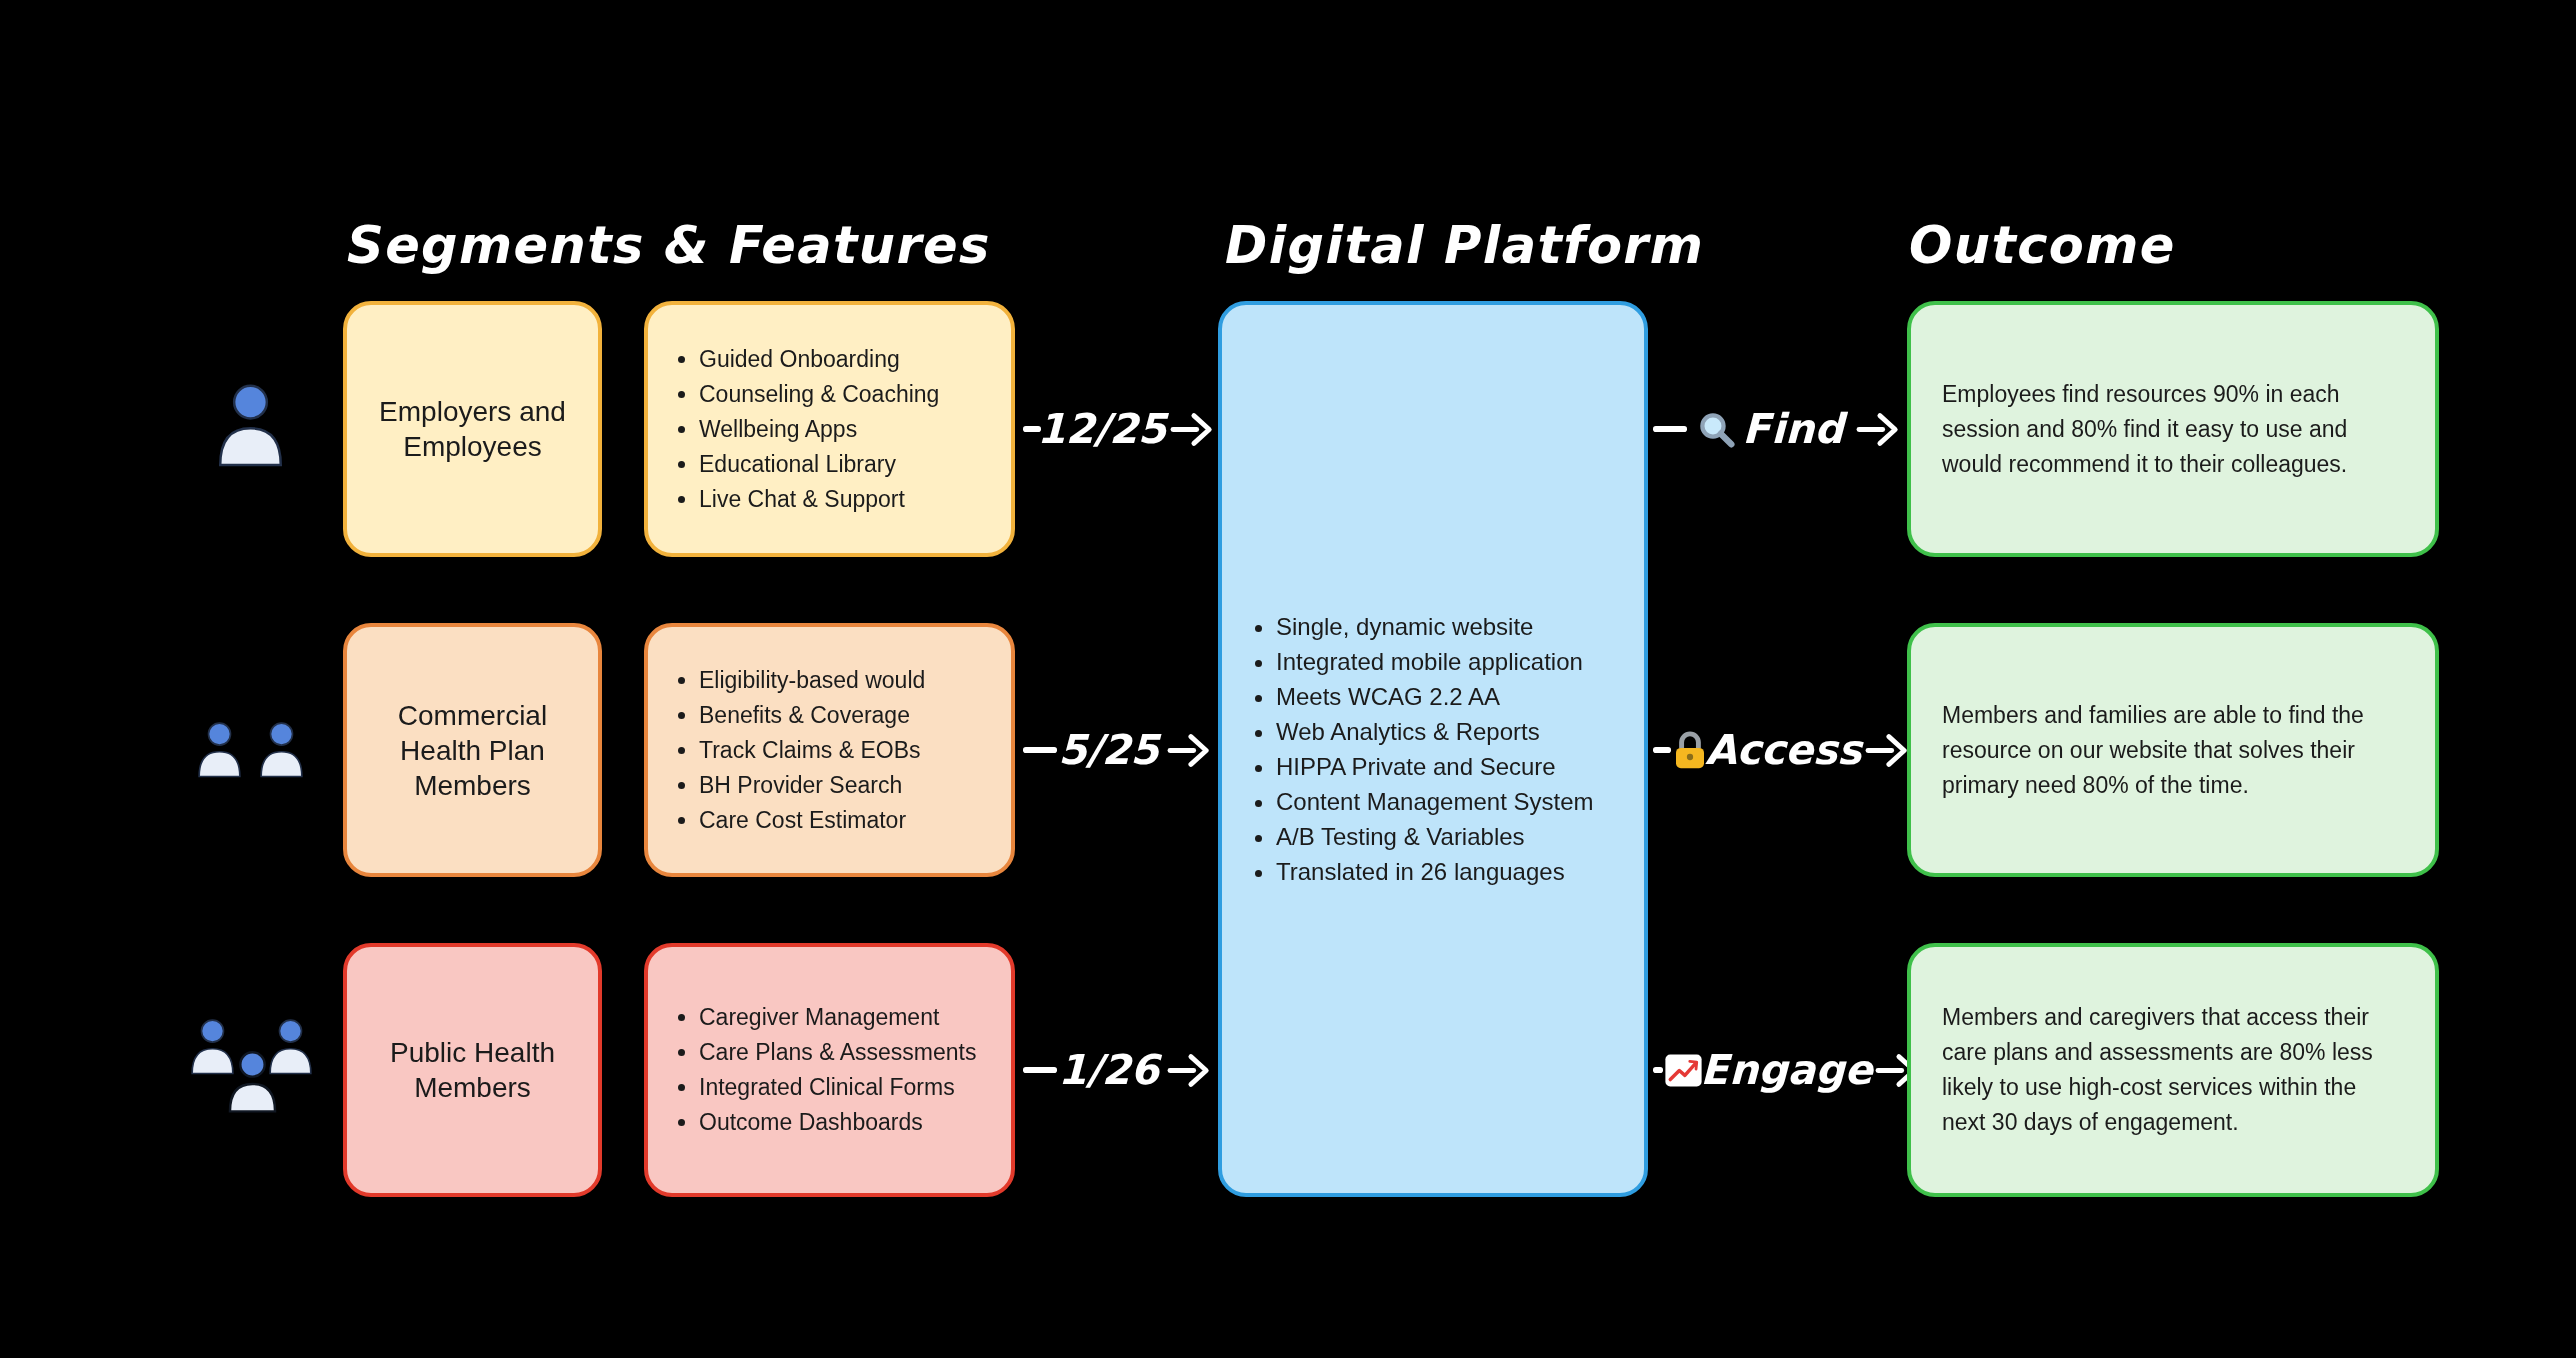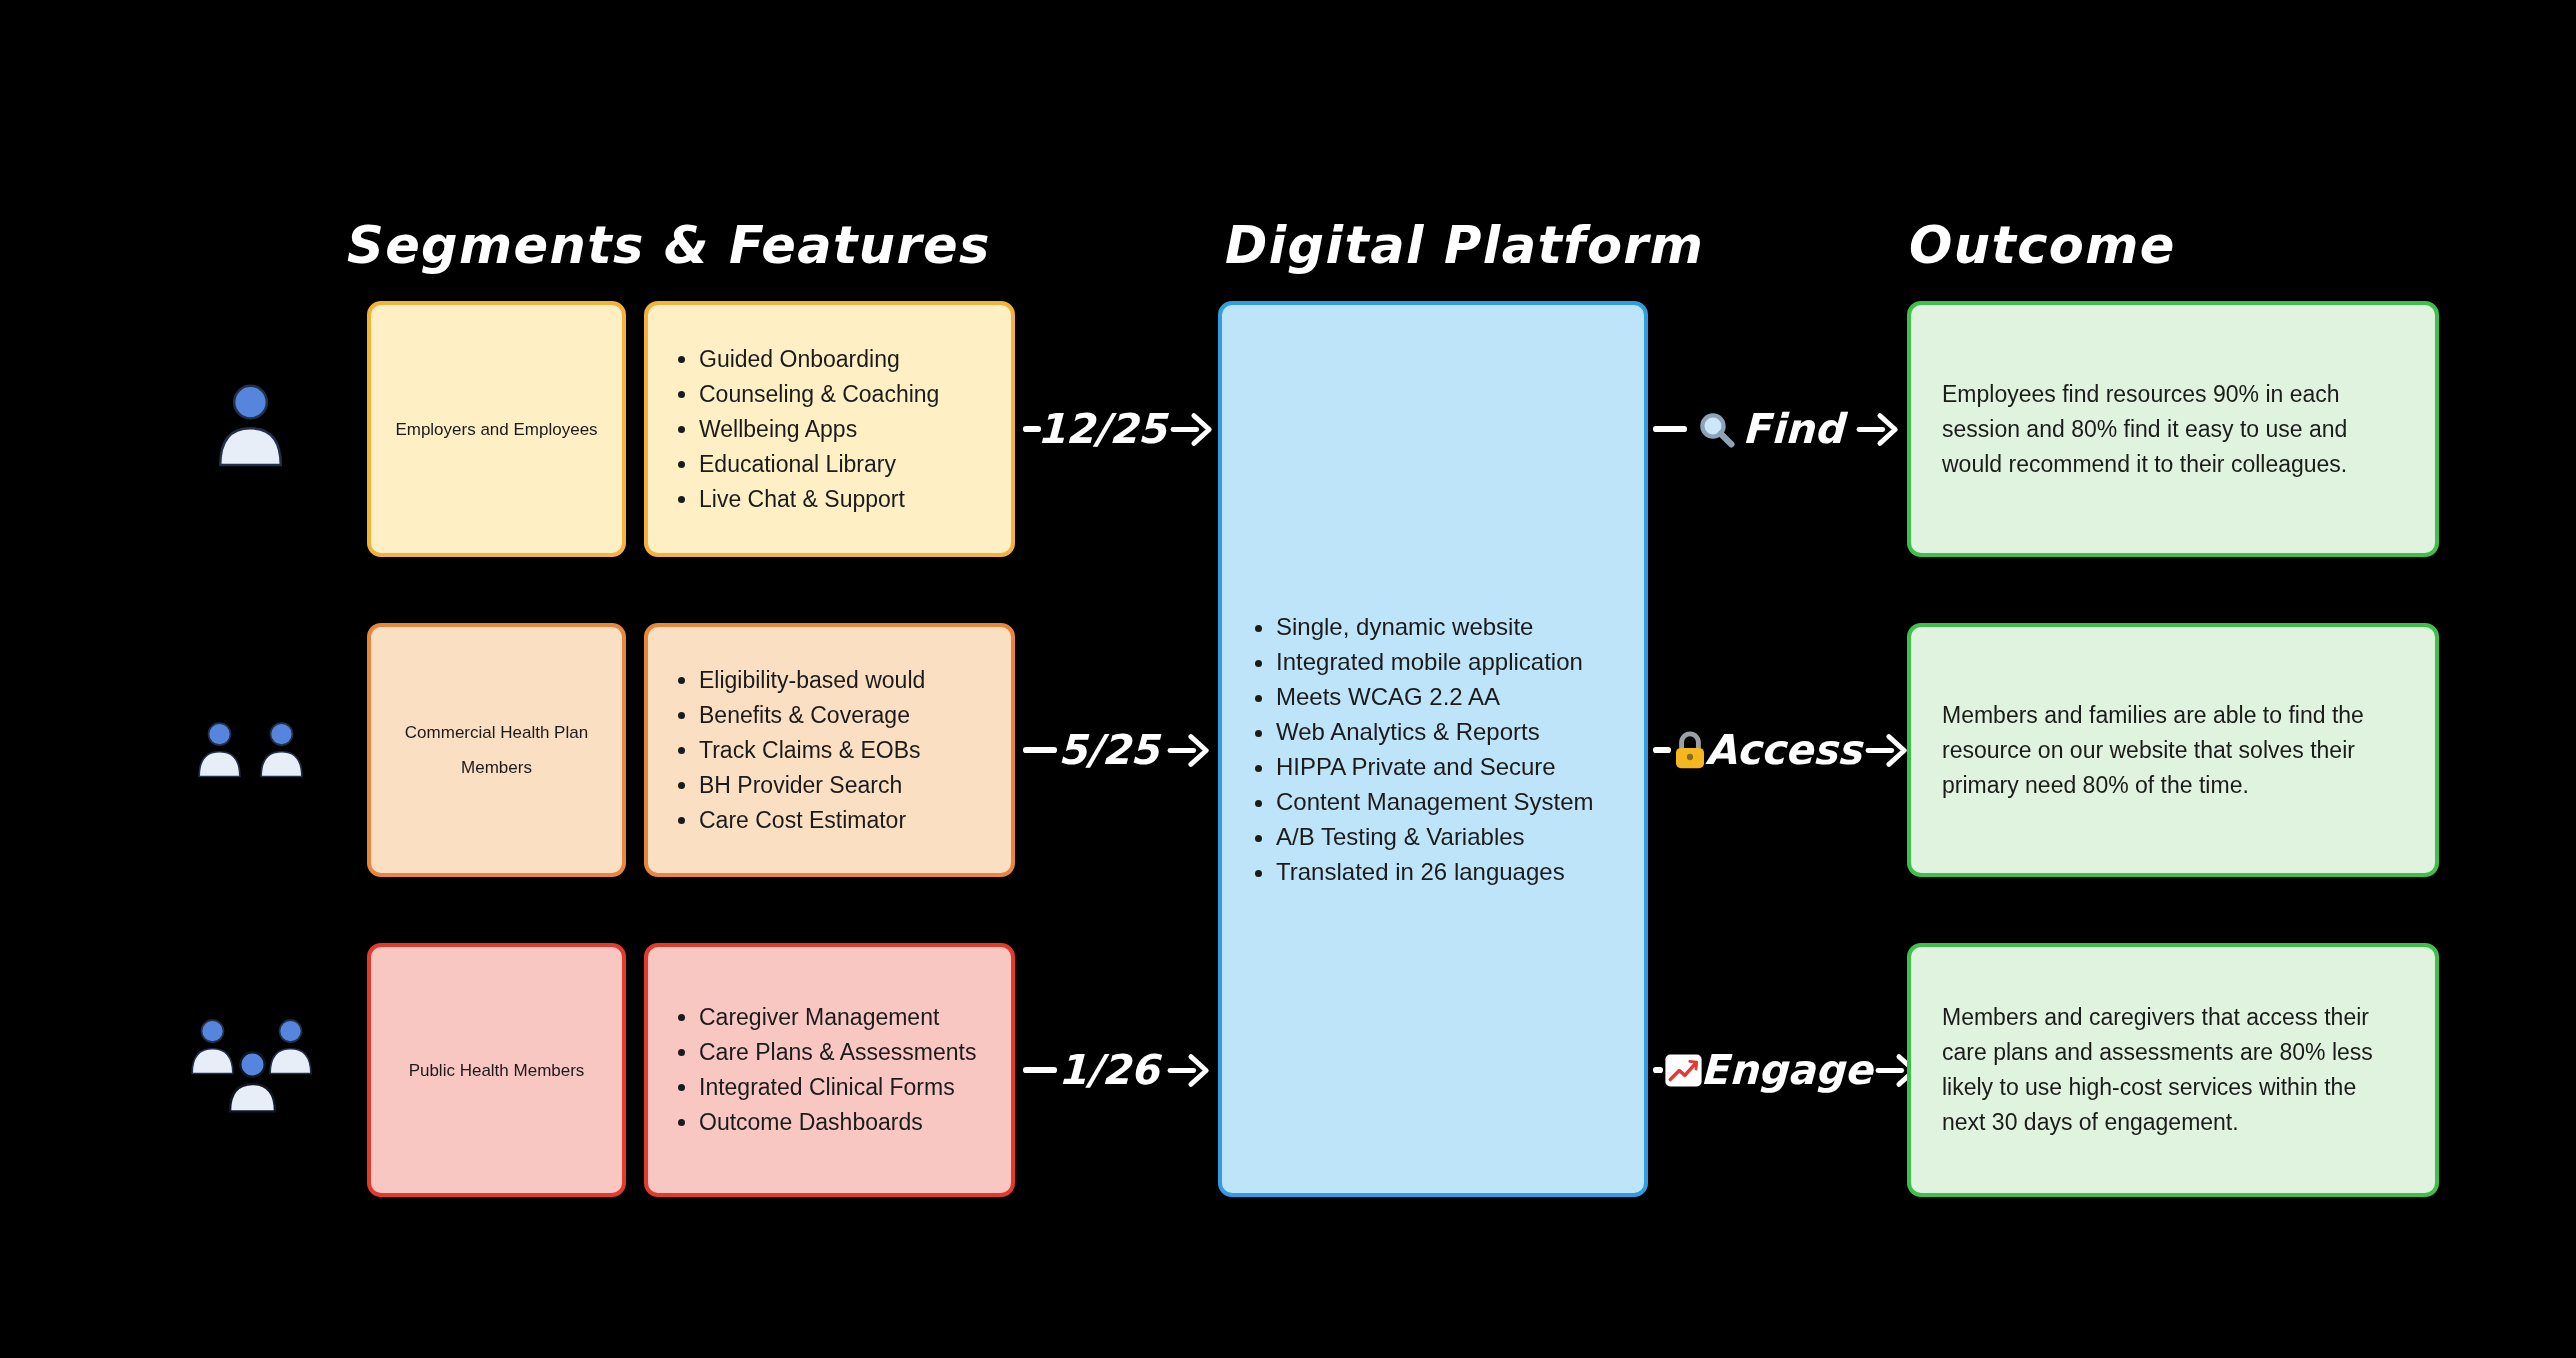--- a/index.html
+++ b/index.html
@@ -10,32 +10,32 @@
   }
   .header {
     position:absolute; top:187px; color:#fff;
     font-family:"DejaVu Sans",sans-serif; font-style:italic; font-weight:700;
     font-size:51px; letter-spacing:1.4px; white-space:nowrap;margin-top:29px;
   }
   .hdr-segments { left:347px; }
   .hdr-platform { left:1225px; }
   .hdr-outcome  { left:1909px; }
 
-  .box { position:absolute; border-radius:14px; border:4.2px solid; }
+  .box { position:absolute; border-radius:28px; border:4.2px solid; }
   .r1 { top:301px;  height:256px; }
   .r2 { top:623px;  height:254px; }
   .r3 { top:943px; height:254px; }
 
   .row-yellow { background:var(--row-yellow-fill,#FFEFC4); border-color:var(--row-yellow-border,#F2B23C); }
   .row-orange { background:var(--row-orange-fill,#FBDFC2); border-color:var(--row-orange-border,#E8863D); }
   .row-red    { background:var(--row-red-fill,#F9C7C2);    border-color:var(--row-red-border,#E23A2B); }
 
   .segment-box {
     left:343px; width:259px; display:flex; align-items:center; justify-content:center;
-    text-align:center; font-size:17px; line-height:35px; padding:0 20px;margin-left:24px;
+    text-align:center; font-size:28px; line-height:35px; padding:0 20px;
   }
   .features-box { left:644px; width:371px; display:flex; align-items:center; padding:0 18.3px 0 24px; }
   .features-box ul { list-style:disc outside; padding-left:27px; font-size:23px; line-height:35px; }
 
   .platform-box {
     left:1218px; top:301px; width:430px; height:896px;
     background:var(--platform-fill,#BEE4FA); border-color:var(--platform-border,#2F9DE0);
     display:flex; flex-direction:column; justify-content:center;
     padding:0 24px; font-size:24px; line-height:35px;
   }

